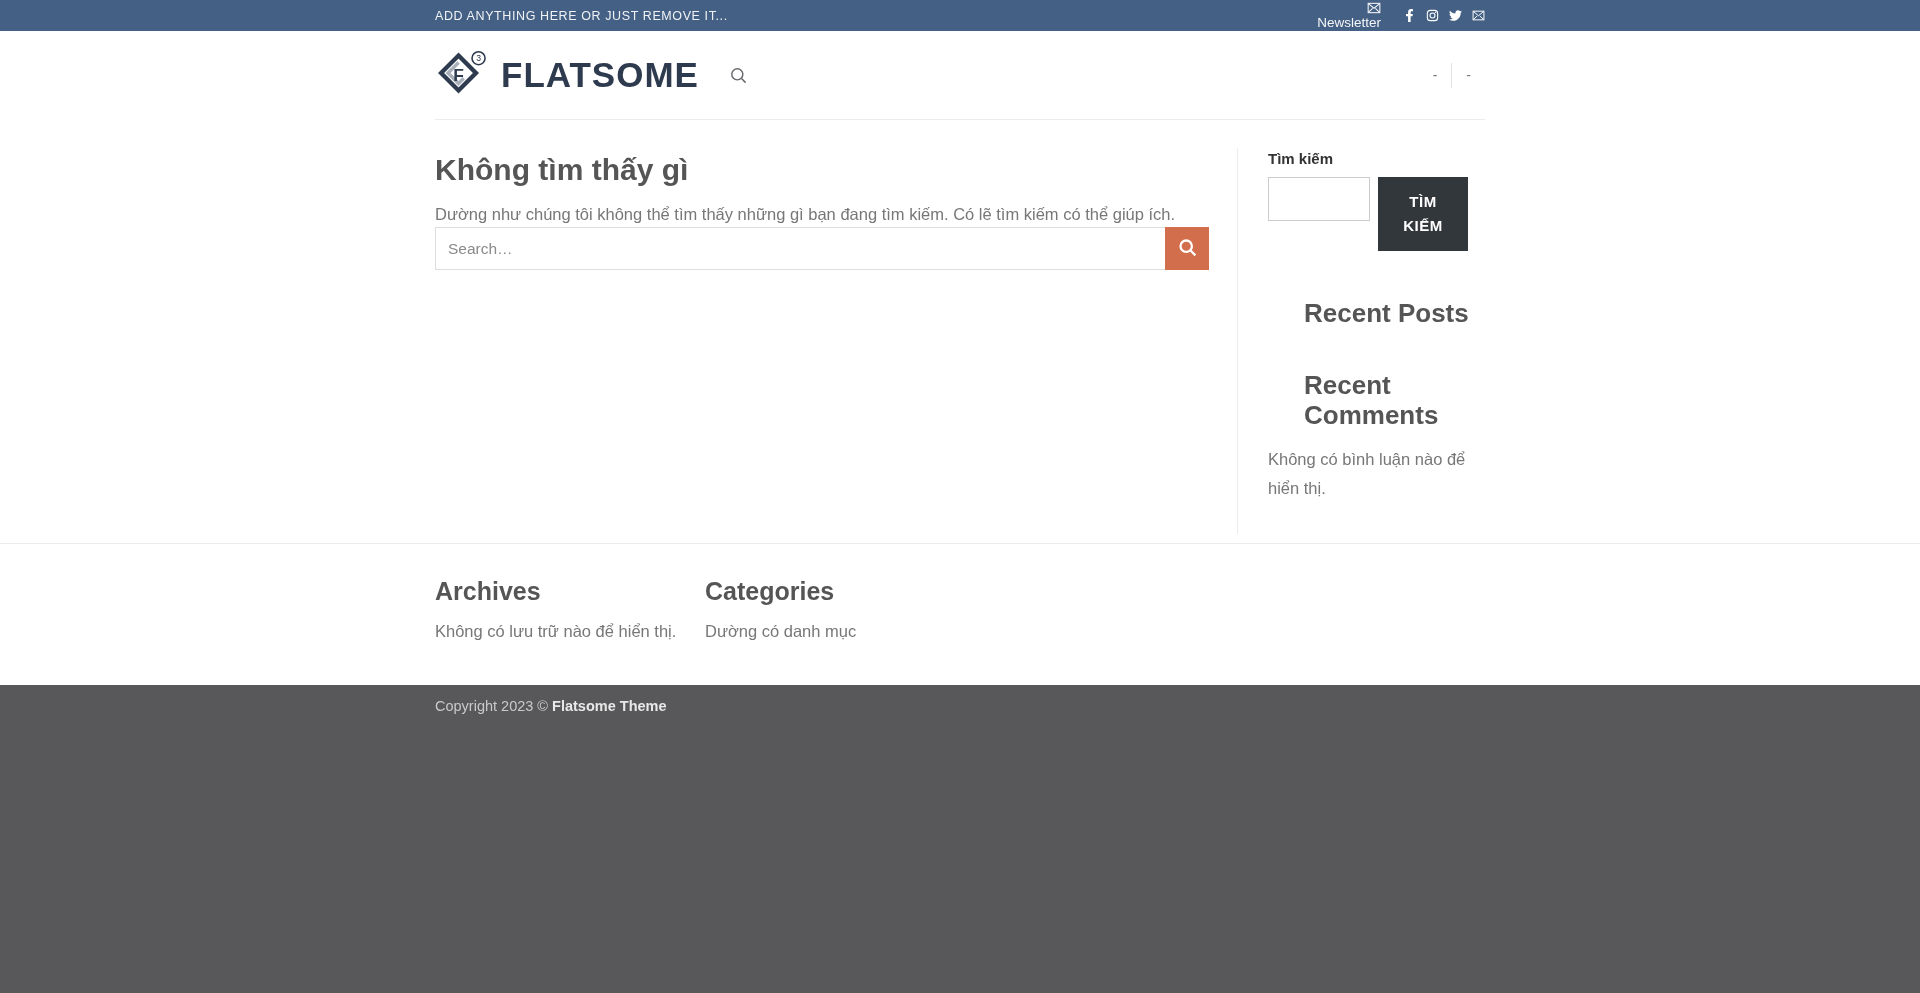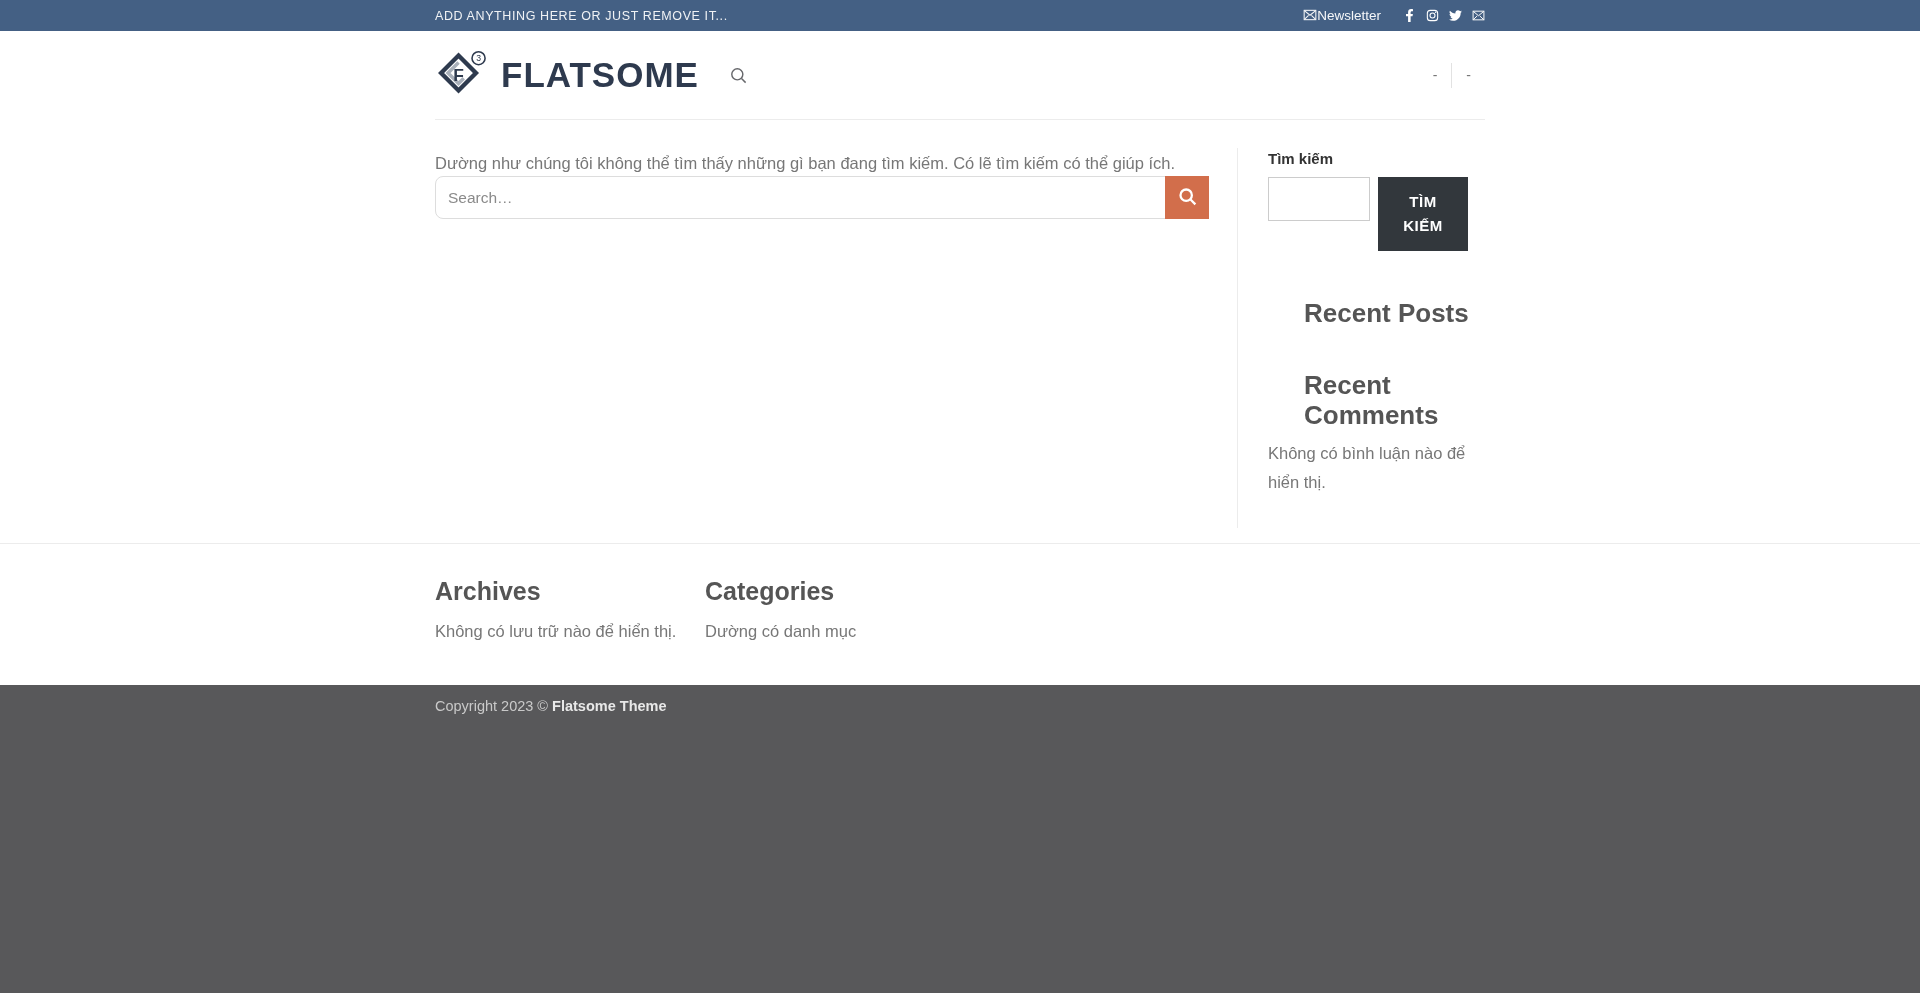--- a/index.html
+++ b/index.html
@@ -6,21 +6,21 @@
   html,body { width:1920px; height:993px; overflow:hidden; }
   body { font-family:"Liberation Sans","DejaVu Sans",sans-serif; background:#58585a; color:#777; }
   .page { width:1920px; height:993px; display:flex; flex-direction:column; background:#fff; }
   .container { width:1080px; margin:0 auto; padding:0 15px; }
 
   
   .topbar { height:31px; background:#446084; flex:0 0 auto; }
   .topbar-inner { height:31px; display:flex; align-items:center; justify-content:space-between; }
   .topbar-msg { font-size:12.5px; font-weight:400; letter-spacing:.6px; color:rgba(255,255,255,.92); text-transform:uppercase; }
   .topbar-right { display:flex; align-items:center; }
-  .newsletter { display:flex; align-items:flex-start; color:rgba(255,255,255,.95); font-size:13.5px; cursor:pointer; text-decoration:none; }
+  .newsletter { display:flex; align-items:flex-end; color:rgba(255,255,255,.95); font-size:13.5px; cursor:pointer; text-decoration:none;flex-direction:column; }
   .newsletter svg { width:14px; height:14px; display:block; }
   .social { display:flex; align-items:center; gap:10px; margin-left:22px; color:#fff; }
   .social a { color:#fff; display:flex; align-items:center; cursor:pointer; }
   .social svg { width:13px; height:13px; display:block; }
 
   
   .header { height:89px; background:#fff; flex:0 0 auto; }
   .header-inner { height:88px; display:flex; align-items:center; }
   .header-rule { height:1px; background:#ececec; }
   .logo { display:flex; align-items:center; gap:12px; cursor:pointer; text-decoration:none; }
@@ -30,34 +30,34 @@
   .hdr-nav { margin-left:auto; display:flex; align-items:center; }
   .hdr-nav .dash { font-size:14px; color:#777; padding:0 14px; cursor:pointer; }
   .hdr-nav .vdiv { width:1px; height:25px; background:#e2e2e2; }
 
   
   .content-row { display:flex; min-height:423px; align-items:flex-start; }
   .main-col { width:802px; padding:30px 28px 30px 0; }
   .page-title { font-size:30px; line-height:1.3; font-weight:700; color:#555; margin-bottom:12px; }
   .page-desc { font-size:16.5px; line-height:1.6; color:#777; }
   .big-search { position:relative; width:774px; height:43px; }
-  .big-search input { width:100%; height:43px; border:1px solid #ddd; background:#fff; padding:0 55px 0 12px; font-size:15.5px; color:#333; font-family:inherit; border-radius:8px; outline:none; }
+  .big-search input { width:100%; height:43px; border:1px solid #ddd; background:#fff; padding:0 55px 0 12px; font-size:15.5px; color:#333; font-family:inherit; border-radius:0; outline:none; }
   .big-search input::placeholder { color:#8a8a8a; opacity:1; }
   .big-search button { position:absolute; top:0; right:0; width:44px; height:43px; background:#d26e4b; border:none; cursor:pointer; display:flex; align-items:center; justify-content:center; }
   .big-search button svg { width:21px; height:21px; }
 
   .sidebar-col { flex:1; margin-top:28px; border-left:1px solid #ececec; padding:2px 0 30px 30px; }
   .widget-label { display:block; font-size:15px; font-weight:700; color:#333; margin-bottom:10px; }
   .side-search { display:flex; gap:8px; align-items:flex-start; }
   .side-search input { width:102px; height:44px; border:1px solid #ccc; background:#fff; padding:0 8px; font-size:15px; font-family:inherit; border-radius:0; outline:none; }
   .side-search button { width:90px; background:#32373c; color:#fff; border:none; cursor:pointer; font-family:inherit; font-size:15px; font-weight:700; letter-spacing:.5px; line-height:1.6; padding:13px 10px; }
   .widget-title { font-size:26px; font-weight:700; color:#555; line-height:1.15;margin-left:36px; }
   .wt-posts { margin-top:48px; }
   .wt-comments { margin-top:42px; }
-  .no-comments { margin-top:8px; font-size:16.5px; line-height:1.8; color:#777; }
+  .no-comments { margin-top:14px; font-size:16.5px; line-height:1.8; color:#777; }
 
   
   .footer-widgets { flex:0 0 auto; height:142px; background:#fff; border-top:1px solid #ececec; }
   .footer-row { display:flex; padding-top:33px; }
   .footer-col { width:270px; }
   .footer-col h3 { font-size:25px; font-weight:700; color:#555; margin-bottom:16px; line-height:1.15; }
   .footer-col p { font-size:16.5px; color:#777; }
 
   
   .abs-footer { flex:1 1 auto; background:#58585a; padding-top:13px; }
@@ -137,20 +137,21 @@
           <span class="vdiv"></span>
           <span class="dash">-</span>
         </div>
       </div>
       <div class="header-rule"></div>
     </div>
   </div>
 
   <div class="container content-row">
     <div class="main-col">
+      <h1 class="page-title">Không tìm thấy gì</h1>
       <p class="page-desc">Dường như chúng tôi không thể tìm thấy những gì bạn đang tìm kiếm. Có lẽ tìm kiếm có thể giúp ích.</p>
       <form class="big-search">
         <input type="text" placeholder="Search…" style="">
         <button type="submit">
           <span>
             <svg viewBox="0 0 24 24" fill="none" stroke="#fff" stroke-width="2.6">
                 <circle cx="10.5" cy="10.5" r="6.5"></circle>
                 <path d="M15.5 15.5L21 21"></path>
               </svg>
           </span>

